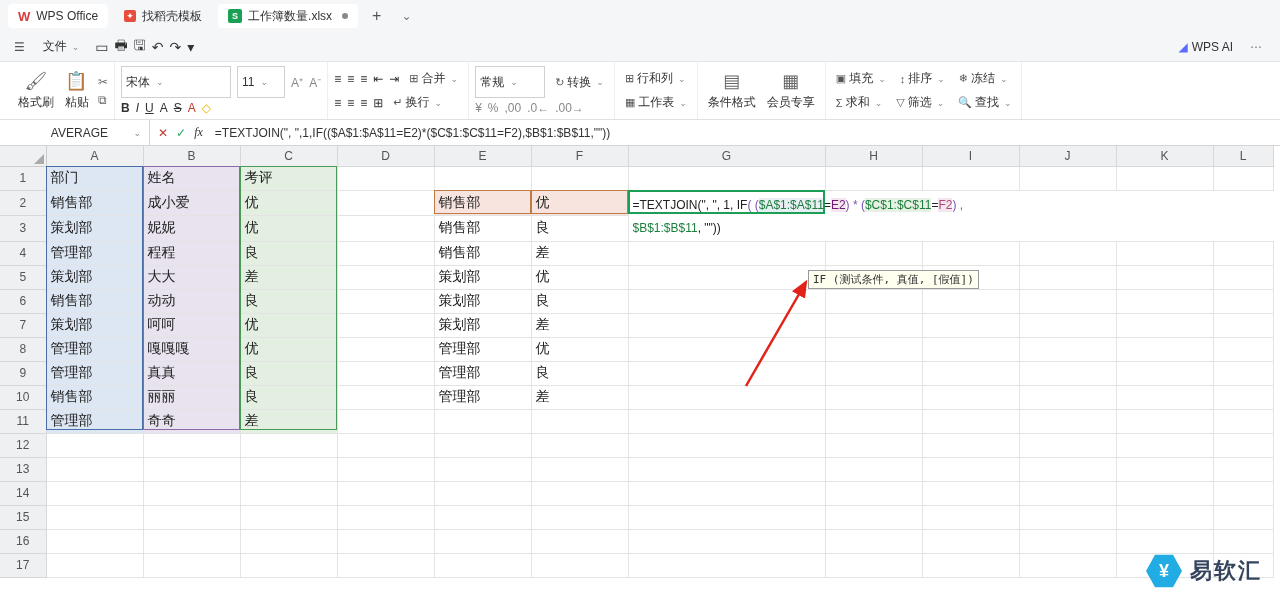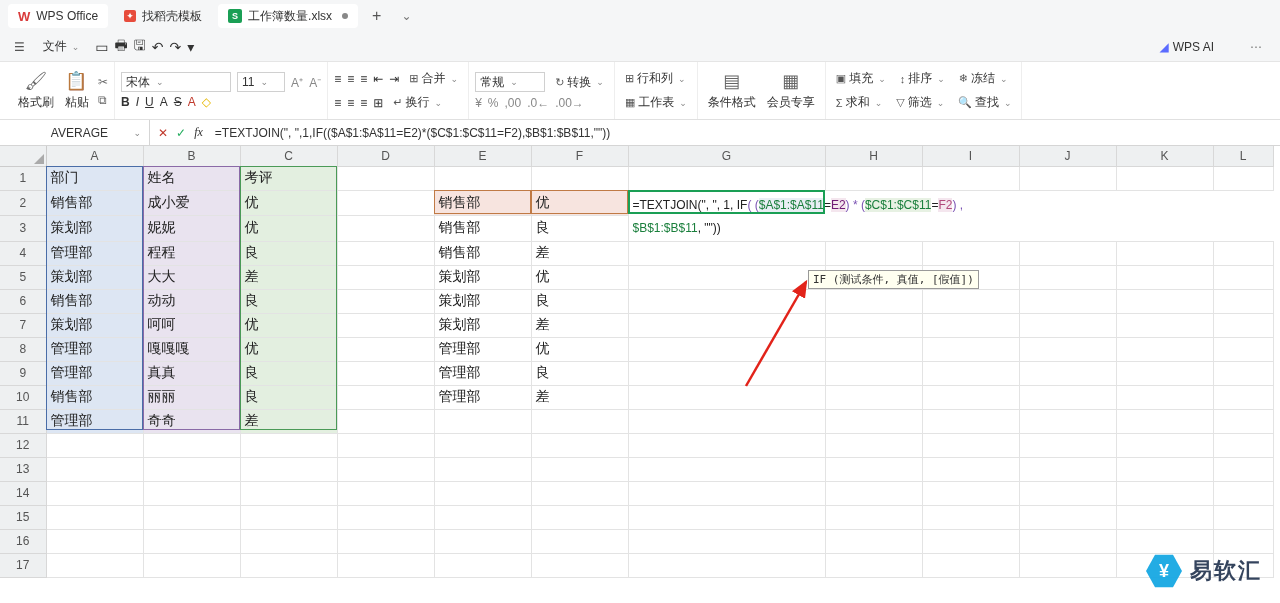--- a/index.html
+++ b/index.html
@@ -18,30 +18,30 @@
 .menubar{height:30px;background:#f5f6f7;display:flex;align-items:center;padding:0 8px;gap:0;border-bottom:1px solid #e5e5e5}
 .menu-left{display:flex;align-items:center;gap:4px}
 .menu-btn{padding:4px 6px;color:#555}
 .file-menu{display:flex;align-items:center;gap:3px;padding:2px 8px;border-radius:3px;color:#444}
 .qat{display:flex;align-items:center;gap:6px;margin-left:4px;color:#888}
 .qat span{font-size:14px}
 .ribbon-tabs{display:flex;align-items:center;gap:22px;margin-left:14px}
 .rtab{color:#555;padding:4px 2px;position:relative}
 .rtab.active{color:#1e6fff;font-weight:500}
 .rtab.active::after{content:"";position:absolute;left:0;right:0;bottom:-6px;height:2px;background:#1e6fff}
-.wps-ai{color:#5b6bff;font-weight:500;margin-left:auto;margin-right:26px;display:flex;align-items:flex-end;gap:4px}
+.wps-ai{color:#5b6bff;font-weight:500;margin-left:auto;margin-right:7px;display:flex;align-items:flex-end;gap:4px}
 .wps-ai::before{content:"◢";transform:rotate(0deg);color:#5b6bff}
 
 .ribbon{height:58px;background:#fff;border-bottom:1px solid #e0e0e0;display:flex;align-items:center;padding:0 8px}
 .rgroup{display:flex;flex-direction:column;justify-content:center;height:100%;padding:0 6px;gap:3px;border-right:1px solid #eee}
 .rgroup.row{flex-direction:row;align-items:center}
 .rbig{display:flex;flex-direction:column;align-items:center;gap:2px;padding:0 4px;font-size:11px;color:#555}
 .rbig .ico{font-size:18px;color:#666}
 .rrow{display:flex;align-items:center;gap:6px;color:#666}
-.rrow input,.rrow .combo{border:1px solid #d0d0d0;height:20px;padding:0 4px;background:#fff;font-size:11px}
+.rrow input,.rrow .combo{border:1px solid #d0d0d0;height:32px;padding:0 4px;background:#fff;font-size:11px}
 .combo{display:flex;align-items:center;gap:4px;padding:0 6px}
 .ritem{display:flex;align-items:center;gap:3px;padding:2px 4px;font-size:11px;color:#555;white-space:nowrap}
 .dd{font-size:9px;color:#888;margin-left:2px}
 
 .fbar{height:26px;background:#fff;border-bottom:1px solid #d5d5d5;display:flex;align-items:center}
 .namebox{width:150px;height:26px;border-right:1px solid #d5d5d5;display:flex;align-items:center;padding:0 8px;justify-content:space-between}
 .namebox input{border:0;outline:0;width:100px;text-align:right;font-size:12px}
 .fx-btns{display:flex;align-items:center;gap:8px;padding:0 8px;color:#888}
 .fx-btns .x{color:#c0392b}
 .fx-btns .chk{color:#27ae60}

